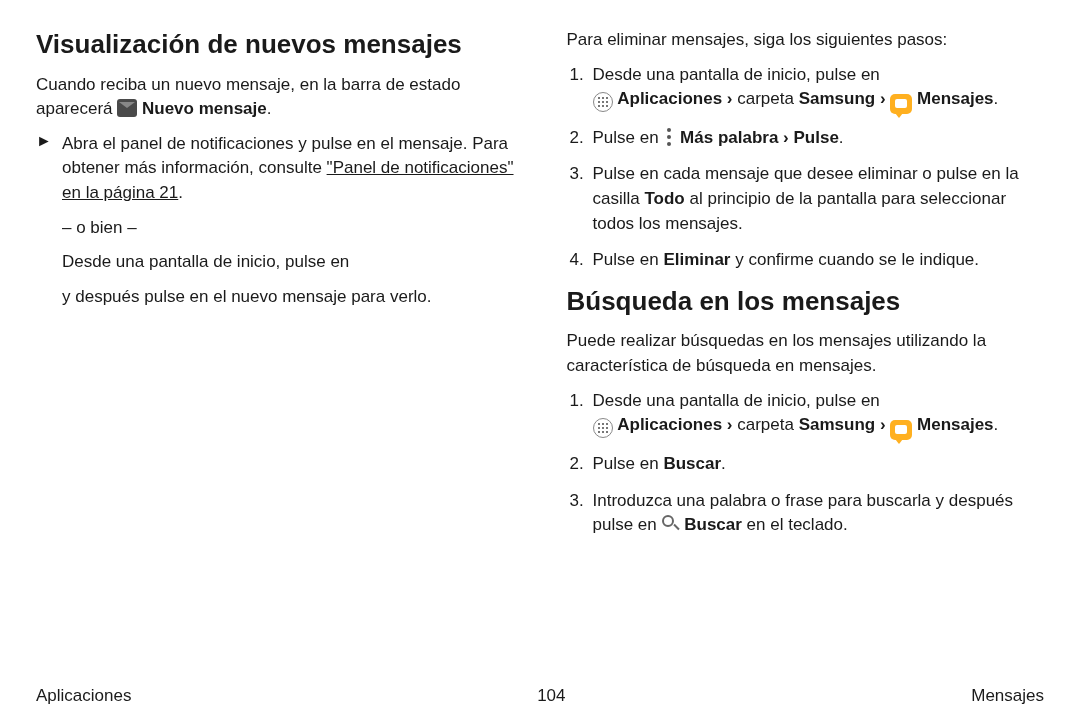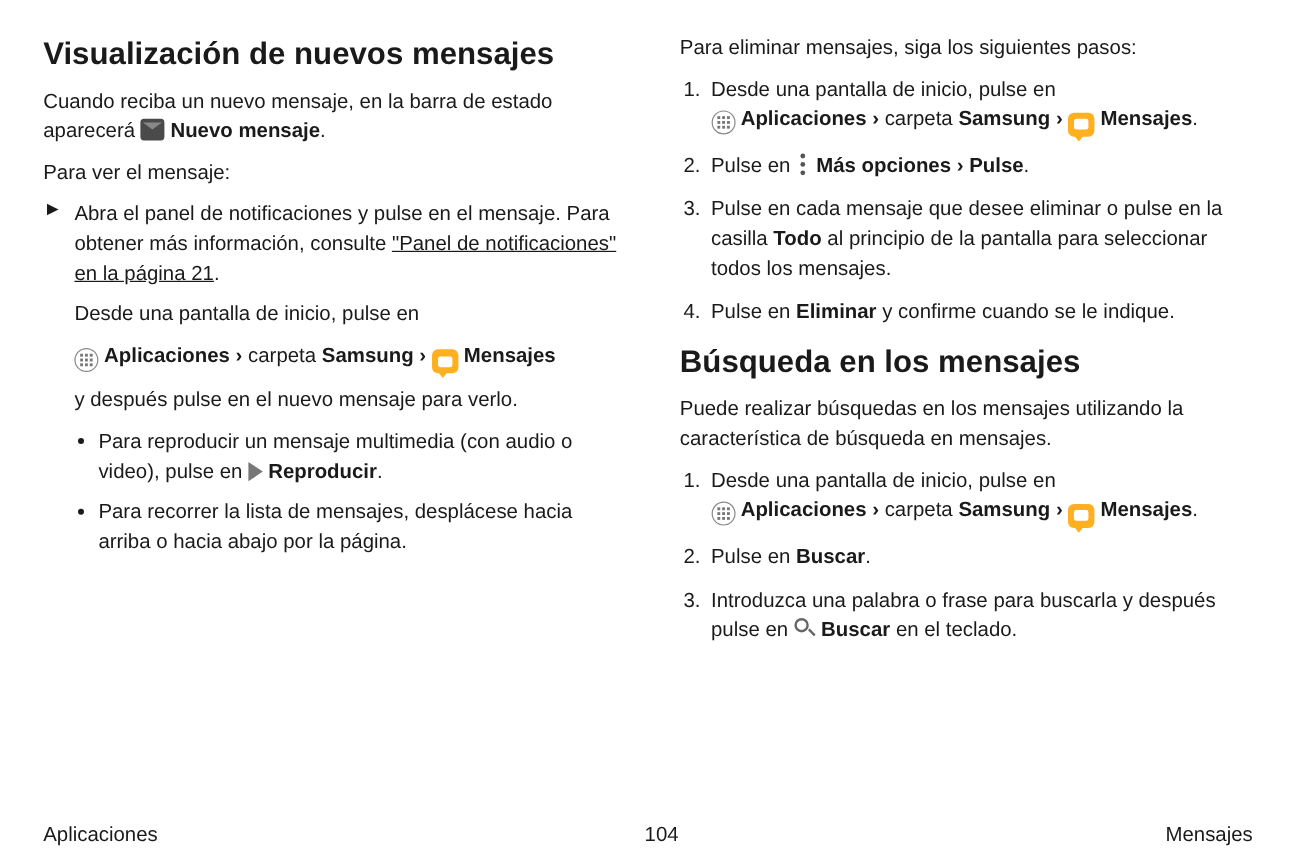--- a/index.html
+++ b/index.html
@@ -131,64 +131,49 @@
 </head>
 <body>
 
 <div class="cols">
 
   <div class="col">
     <h2>Visualización de nuevos mensajes</h2>
     <p>
       <span>Cuando reciba un nuevo mensaje, en la barra de estado aparecerá </span><span class="env-icon"></span><span class="b"> Nuevo mensaje</span><span>.</span>
     </p>
-    <p>Para ver el mensaje:</p>
 
     <div class="arrow-row">
       <div class="marker">►</div>
       <div class="body">
         <p>
           <span>Abra el panel de notificaciones y pulse en el mensaje. Para obtener más información, consulte </span><span class="underline-link">"Panel de notificaciones" en la página 21</span><span>.</span>
         </p>
+        <p>– o bien –</p>
         <p>Desde una pantalla de inicio, pulse en</p>
-        <p>
-          <span class="apps-icon">
-              <span class="apps-icon-inner"></span>
-            </span>
-          <span class="b">Aplicaciones</span><span class="chev"> › </span><span>carpeta </span><span class="b">Samsung</span><span class="chev"> › </span><span class="msg-icon">
-              <span class="msg-icon-inner"></span>
-            </span>
-          <span class="b">Mensajes</span>
-        </p>
         <p>y después pulse en el nuevo mensaje para verlo.</p>
-        <ul>
-          <li>
-            <span>Para reproducir un mensaje multimedia (con audio o video), pulse en </span><span class="play-icon"></span><span class="b"> Reproducir</span><span>.</span>
-          </li>
-          <li>Para recorrer la lista de mensajes, desplácese hacia arriba o hacia abajo por la página.</li>
-        </ul>
       </div>
     </div>
   </div>
 
   <div class="col">
     <p>Para eliminar mensajes, siga los siguientes pasos:</p>
     <ol>
       <li>
         <span>Desde una pantalla de inicio, pulse en</span><br>
         <span class="apps-icon">
             <span class="apps-icon-inner"></span>
           </span>
         <span class="b">Aplicaciones</span><span class="chev"> › </span><span>carpeta </span><span class="b">Samsung</span><span class="chev"> › </span><span class="msg-icon">
             <span class="msg-icon-inner"></span>
           </span>
         <span class="b">Mensajes</span>.
       </li>
       <li>
-        <span>Pulse en </span><span class="more-icon"><span class="d d1"></span><span class="d d2"></span><span class="d d3"></span></span><span class="b"> Más opciones</span><span class="chev"> › </span><span class="b">Pulse</span><span>.</span>
+        <span>Pulse en </span><span class="more-icon"><span class="d d1"></span><span class="d d2"></span><span class="d d3"></span></span><span class="b"> Más palabra</span><span class="chev"> › </span><span class="b">Pulse</span><span>.</span>
       </li>
       <li>
         <span>Pulse en cada mensaje que desee eliminar o pulse en la casilla </span><span class="b">Todo</span><span> al principio de la pantalla para seleccionar todos los mensajes.</span>
       </li>
       <li>
         <span>Pulse en </span><span class="b">Eliminar</span><span> y confirme cuando se le indique.</span>
       </li>
     </ol>
 
     <h2 class="section-later">Búsqueda en los mensajes</h2>

